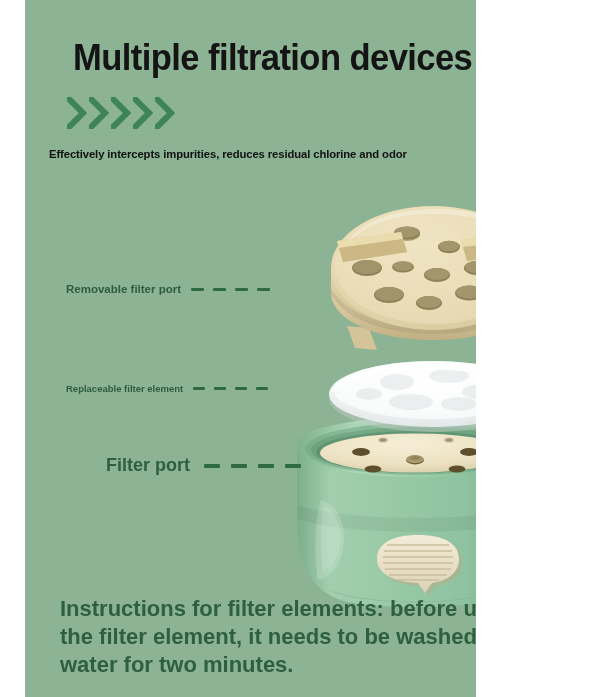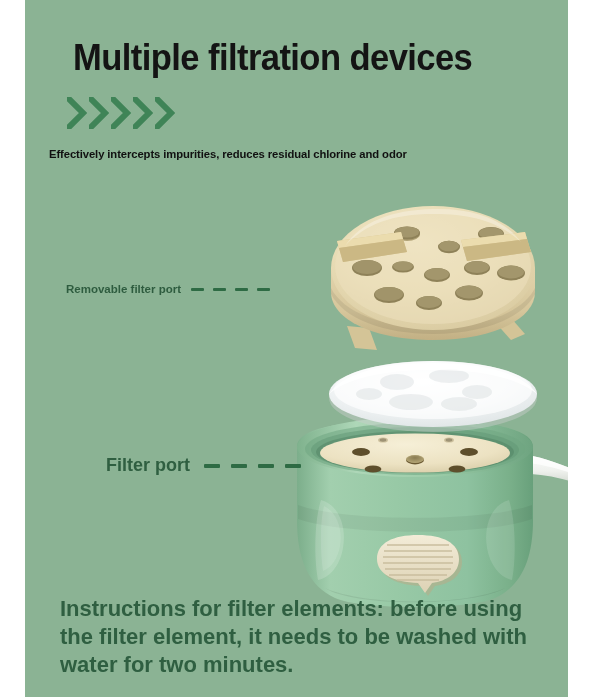--- a/index.html
+++ b/index.html
@@ -4,21 +4,21 @@
 <style>
   html,body{margin:0;padding:0;}
   body{
     width:600px;height:697px;
     background:#ffffff;
     font-family:"Liberation Sans",sans-serif;
     overflow:hidden;
   }
   #stage{
     position:relative;
-    width:568px;height:697px;
+    width:476px;height:697px;
     background:#ffffff;
     overflow:hidden;
   }
   
   .panel{
     position:absolute;
     left:25px;top:0;
     width:550px;height:697px;
     background:#8bb394;
     overflow:hidden;
@@ -370,20 +370,29 @@
     <div class="callout" id="callout-removable">
       <span class="ctext">Removable filter port</span>
       <span class="dashes">
         <i class="dash"></i>
         <i class="dash"></i>
         <i class="dash"></i>
         <i class="dash"></i>
       </span>
     </div>
 
+    <div class="callout" id="callout-replaceable">
+      <span class="ctext">Replaceable filter element</span>
+      <span class="dashes">
+        <i class="dash"></i>
+        <i class="dash"></i>
+        <i class="dash"></i>
+        <i class="dash"></i>
+      </span>
+    </div>
 
     <div class="callout" id="callout-filterport">
       <span class="ctext">Filter port</span>
       <span class="dashes">
         <i class="dash"></i>
         <i class="dash"></i>
         <i class="dash"></i>
         <i class="dash"></i>
       </span>
     </div>

